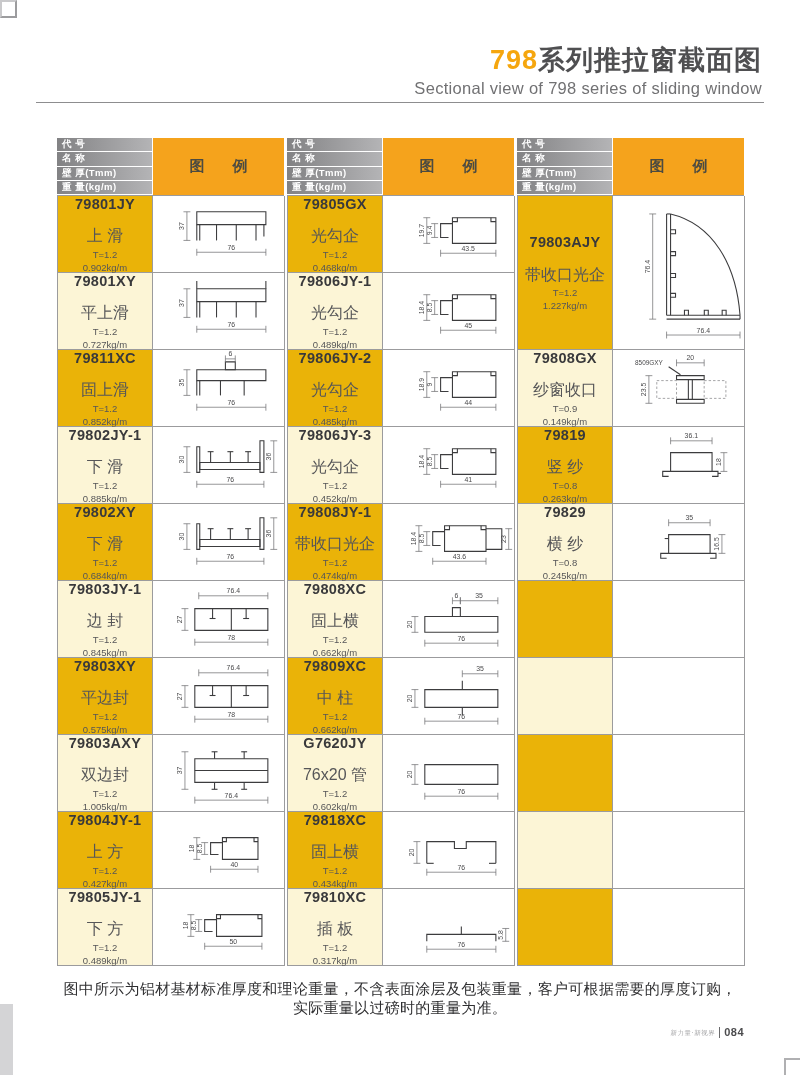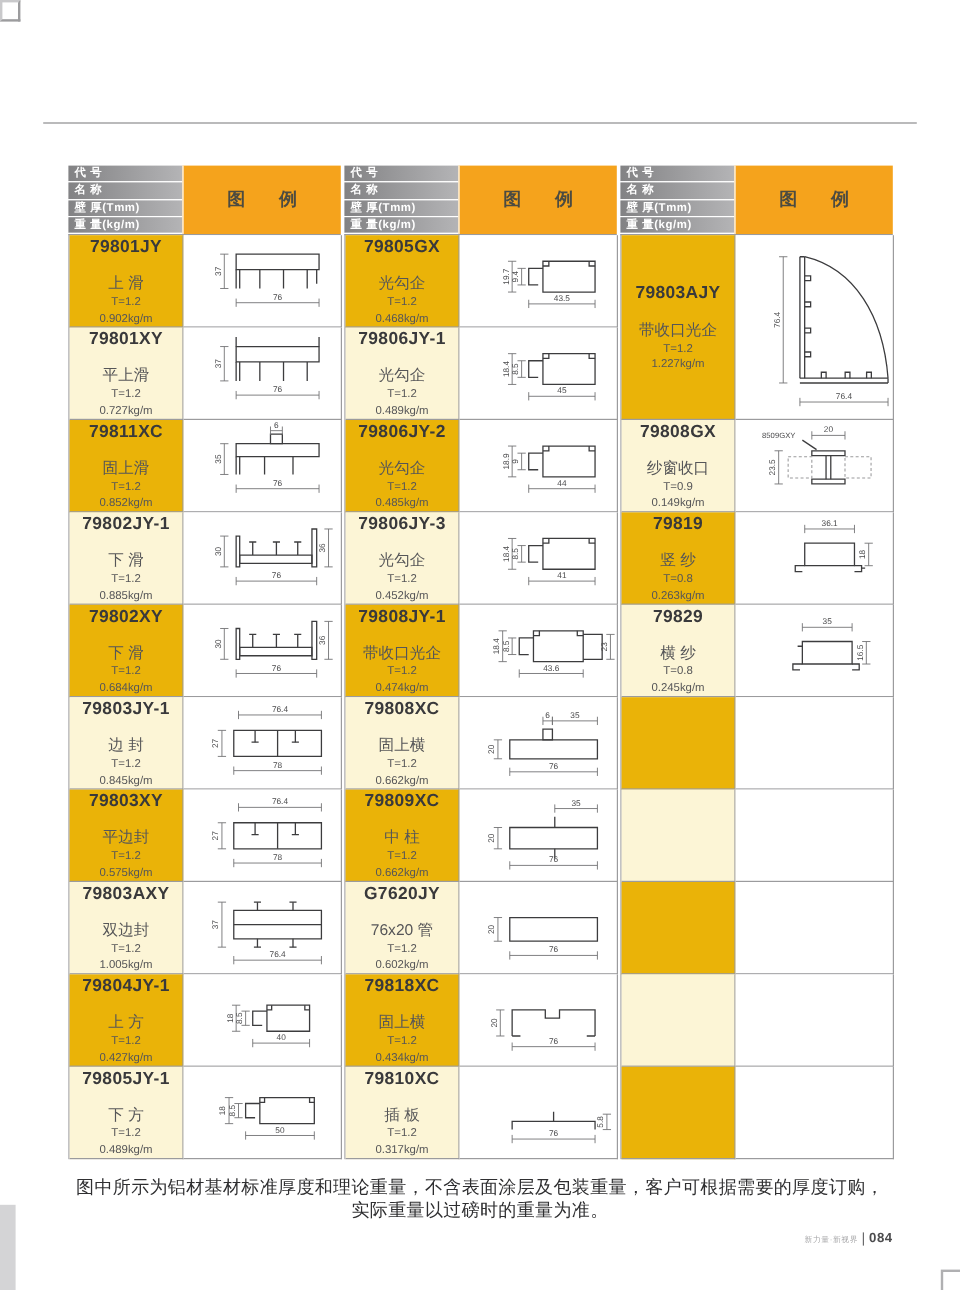--- a/index.html
+++ b/index.html
@@ -29,36 +29,40 @@
         border-left:1px solid #fff;box-sizing:border-box;}
   .gbody{display:grid;grid-template-columns:95px 132px;grid-auto-rows:77px;
          border-top:1px solid #9b9b9d;border-left:1px solid #9b9b9d;}
   .cell{border-right:1px solid #9b9b9d;border-bottom:1px solid #9b9b9d;box-sizing:border-box;}
   .cell-info{display:flex;flex-direction:column;align-items:center;justify-content:center;
              text-align:center;line-height:1.4;}
   .cell-fig{background:#fff;display:flex;align-items:center;justify-content:center;}
   .tone-gray{background:#eab308;}
   .tone-yellow{background:#fcf5d6;}
   .code{font-size:14.5px;font-weight:bold;color:#39393b;letter-spacing:0.3px;}
-  .cname{font-size:13px;color:#565658;margin-top:11px;}
+  .cname{font-size:16px;color:#565658;margin-top:11px;}
   .cmeta{font-size:9.5px;color:#565658;}
   svg text{font-family:"Liberation Sans","DejaVu Sans",sans-serif;}
   
   .note{position:absolute;top:980px;left:60px;width:680px;text-align:center;
         font-size:15px;color:#2f2f31;letter-spacing:0.3px;}
   .pfoot{position:absolute;top:1026px;right:56px;display:flex;align-items:flex-end;gap:4px;}
   .brand{font-size:6.5px;color:#a8a8aa;letter-spacing:0.5px;}
   .pdiv{width:1px;height:11px;background:#6a6a6c;}
   .pnum{font-size:11px;font-weight:bold;color:#4c4c4e;letter-spacing:0.5px;}
 </style>
 </head>
 <body>
 
 <div class="page">
   <div class="mark-tl"></div>
+  <div class="hdr">
+    <h1><span class="hl">798</span><span>系列推拉窗截面图</span></h1>
+    <div class="sub">Sectional view of 798 series of sliding window</div>
+  </div>
   <div class="rule"></div>
 
   <div class="tbl" id="profile-table">
       <div class="group">
         <div class="ghead">
           <div class="ghead-left">
             <div class="hrow">代 号</div>
             <div class="hrow">名 称</div>
             <div class="hrow">壁 厚(Tmm)</div>
             <div class="hrow">重 量(kg/m)</div>

